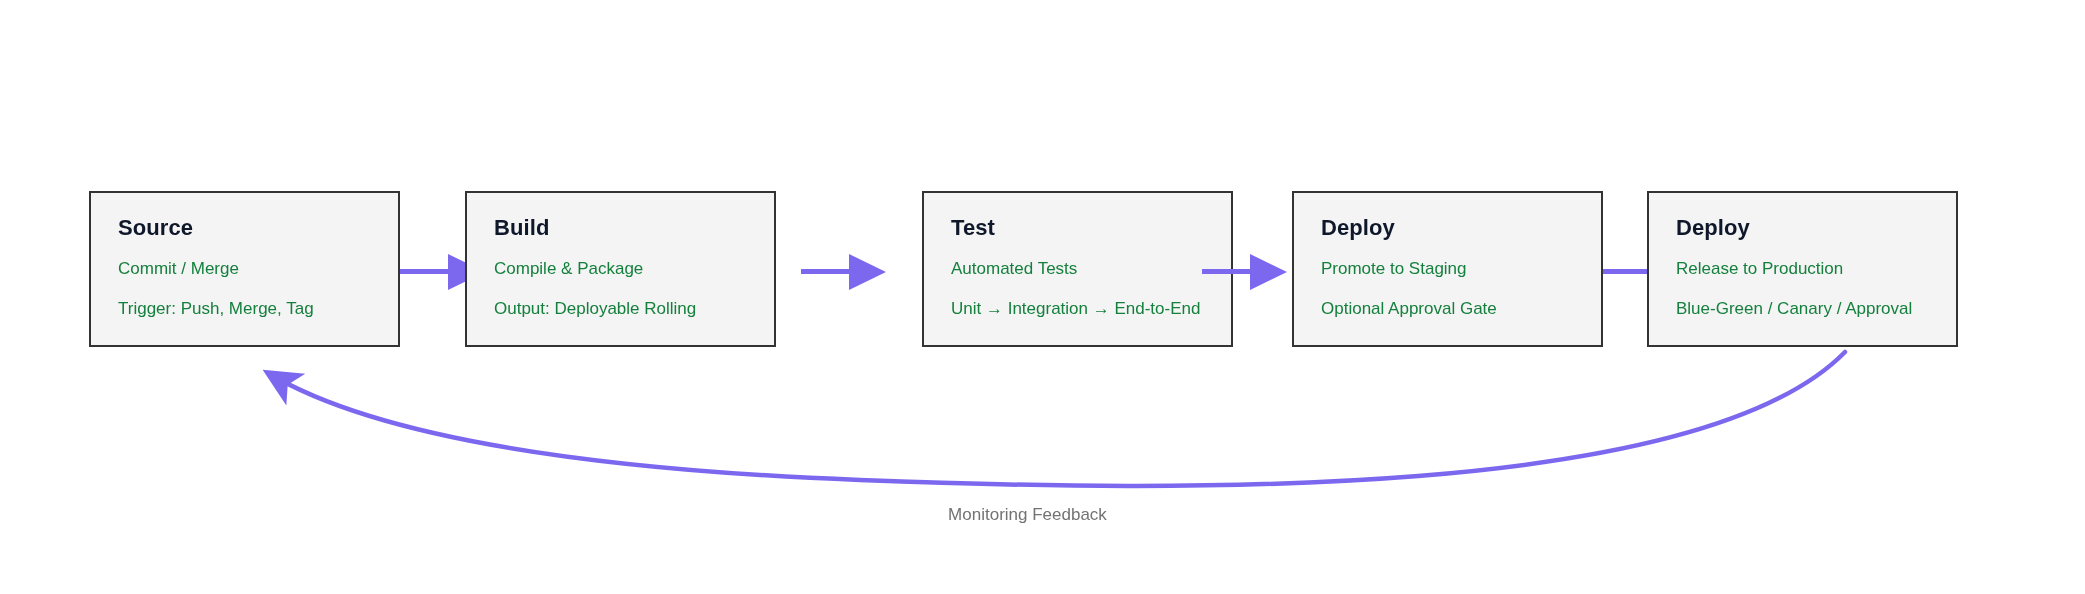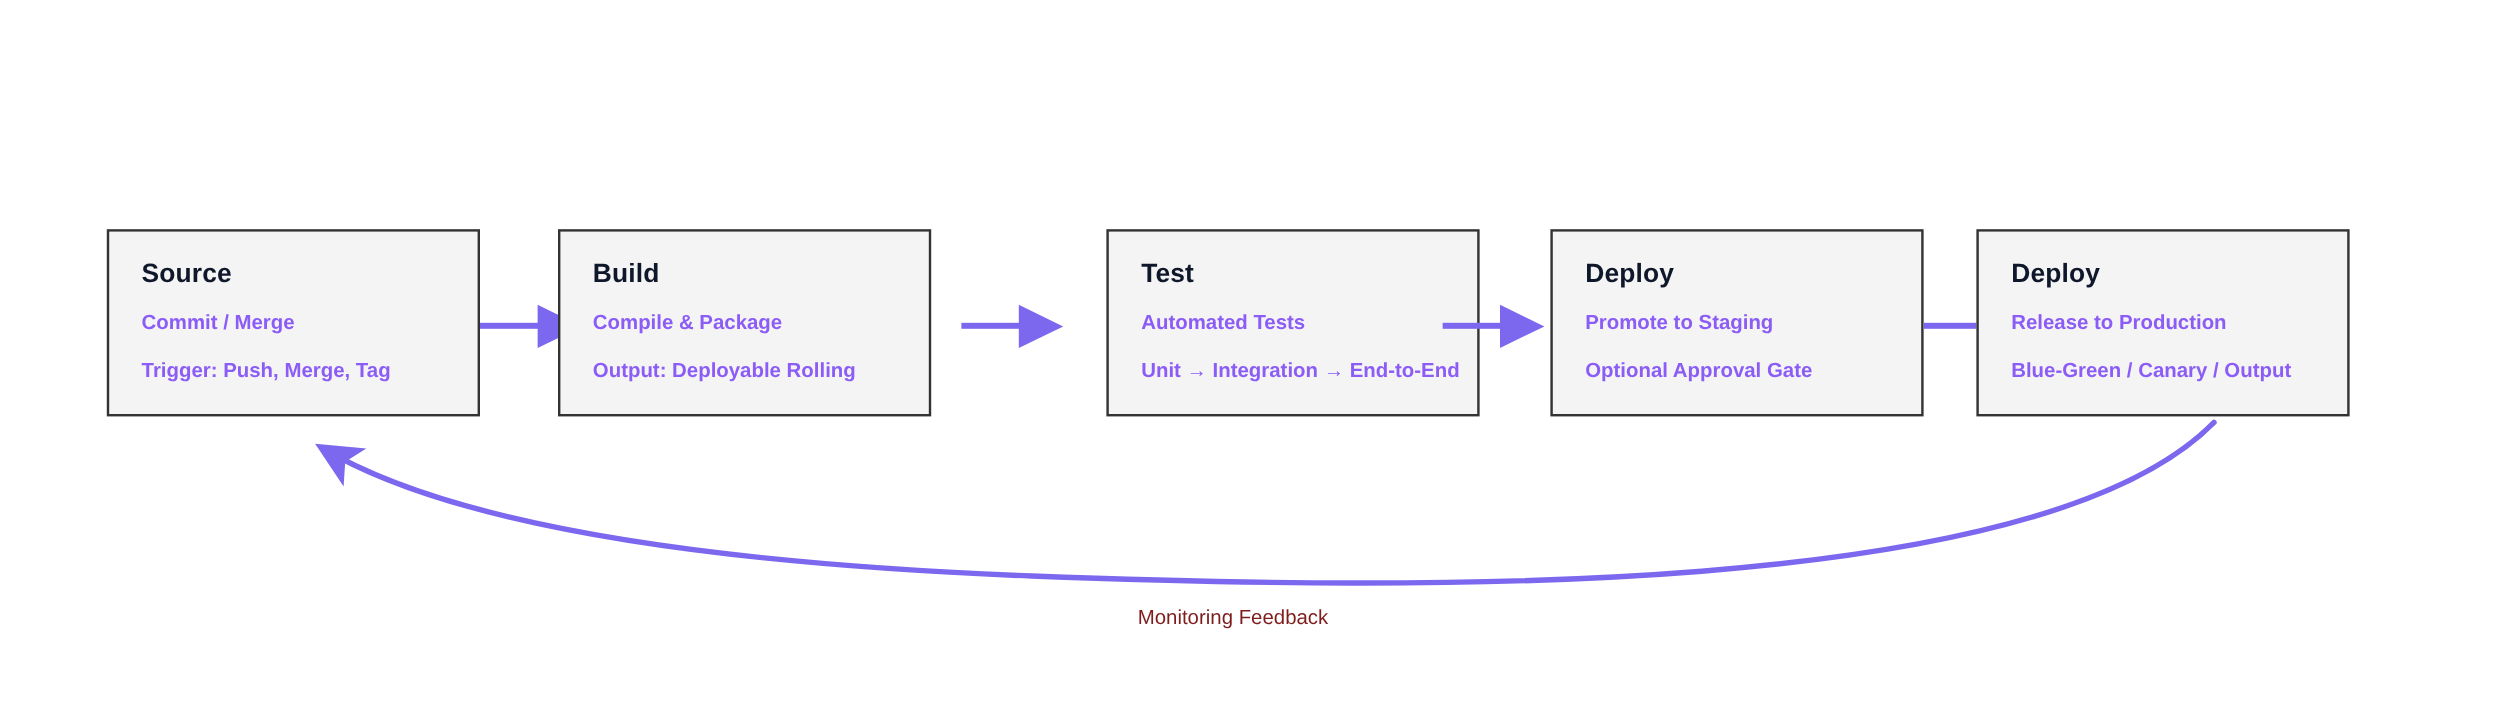--- a/index.html
+++ b/index.html
@@ -37,22 +37,22 @@
     font-size: 22px;
     font-weight: bold;
     color: #0f172a;
     letter-spacing: 0.1px;
     white-space: nowrap;
   }
   .stage-line {
     position: absolute;
     left: 27px;
     font-size: 17px;
-    font-weight: bold;
-    color: #8b5cf6;
+    font-weight: normal;
+    color: #15803d;
     white-space: nowrap;
   }
   .stage-line.l1 { top: 66px; }
   .stage-line.l2 { top: 106px; }
 
   
   .connector {
     position: absolute;
     top: 252px;
     width: 90px;
@@ -69,21 +69,21 @@
     height: 594px;
     pointer-events: none;
   }
   .feedback-label {
     position: absolute;
     top: 505px;
     left: 0;
     width: 2085px;
     text-align: center;
     font-size: 17px;
-    color: #7f1d1d;
+    color: #737373;
   }
   .feedback-label span {
     position: relative;
     left: -15px;
   }
 </style>
 </head>
 <body>
 
 <div id="canvas">
@@ -147,20 +147,20 @@
   <div class="connector" style="left:1603px;">
     <svg width="90" height="40" viewBox="0 0 90 40">
       <rect x="0" y="17" width="52" height="5" fill="#7B68EE"></rect>
       <polygon points="48,2 85,20 48,38" fill="#7B68EE"></polygon>
     </svg>
   </div>
 
   <div class="stage" style="left:1647px;text-align:center;">
     <div class="stage-title">Deploy</div>
     <div class="stage-line l1">Release to Production</div>
-    <div class="stage-line l2">Blue-Green / Canary / Output</div>
+    <div class="stage-line l2">Blue-Green / Canary / Approval</div>
   </div>
 
   <div class="feedback-label">
     <span>Monitoring Feedback</span>
   </div>
 
 </div>
 
 </body></html>

